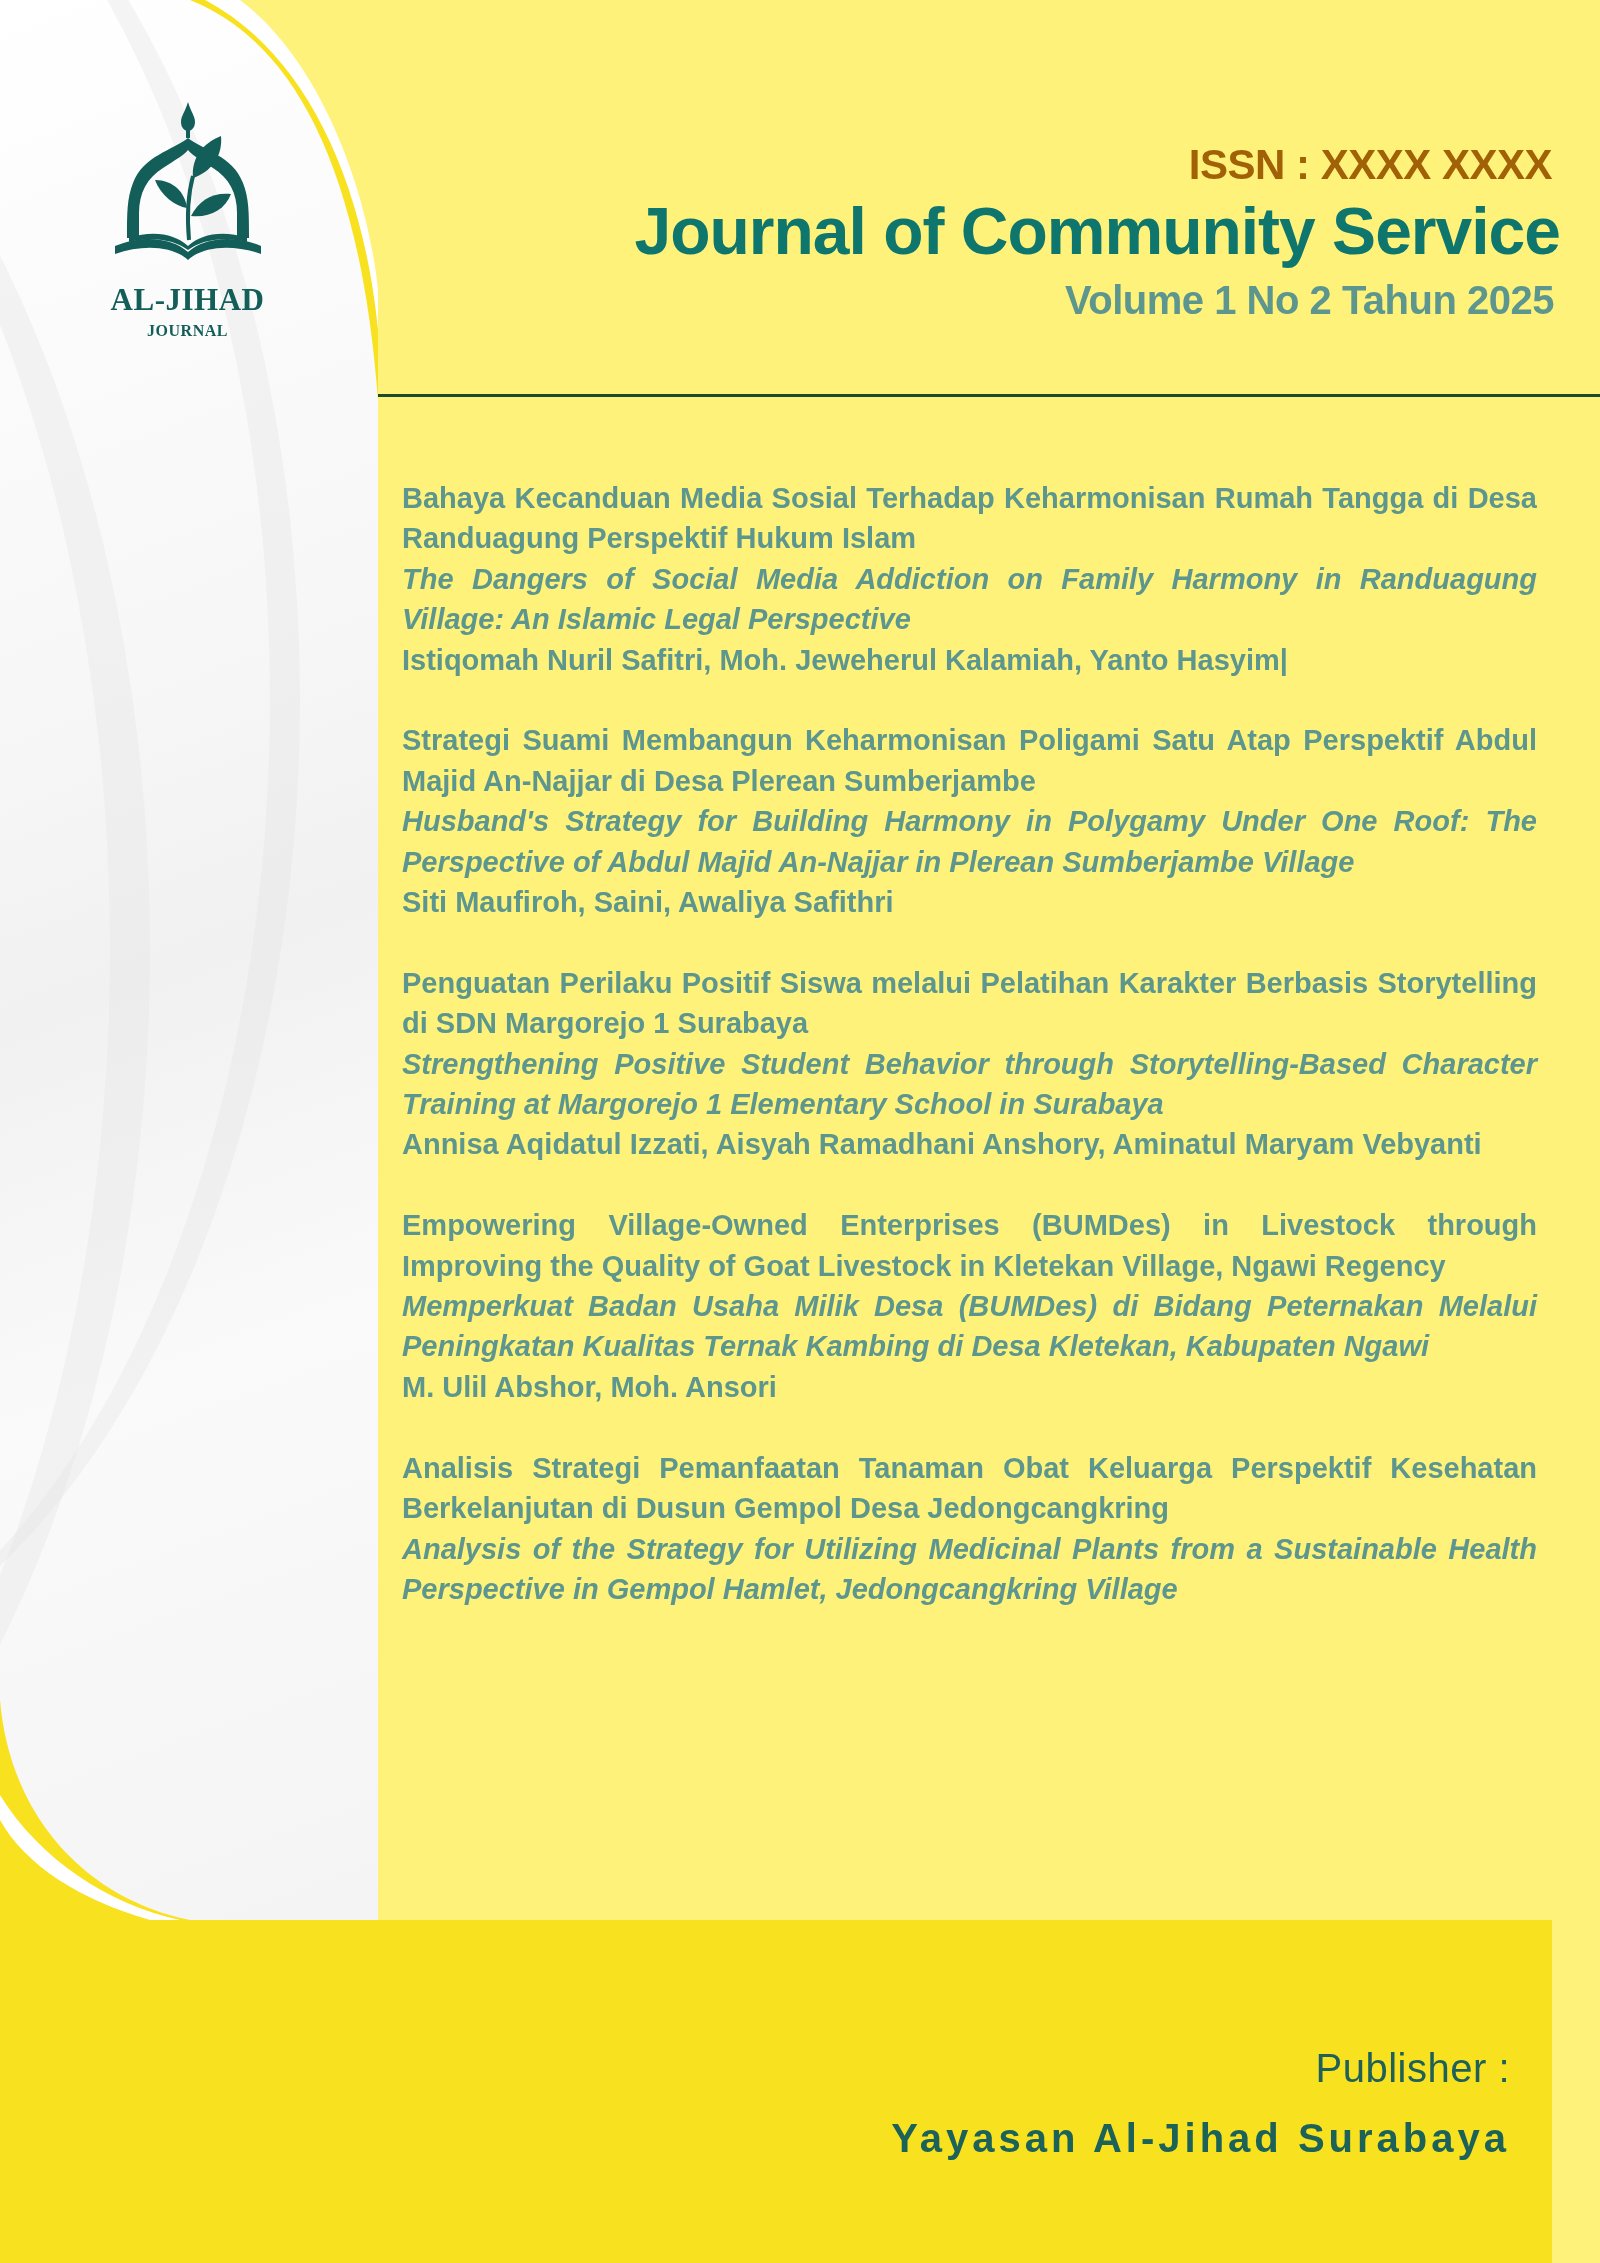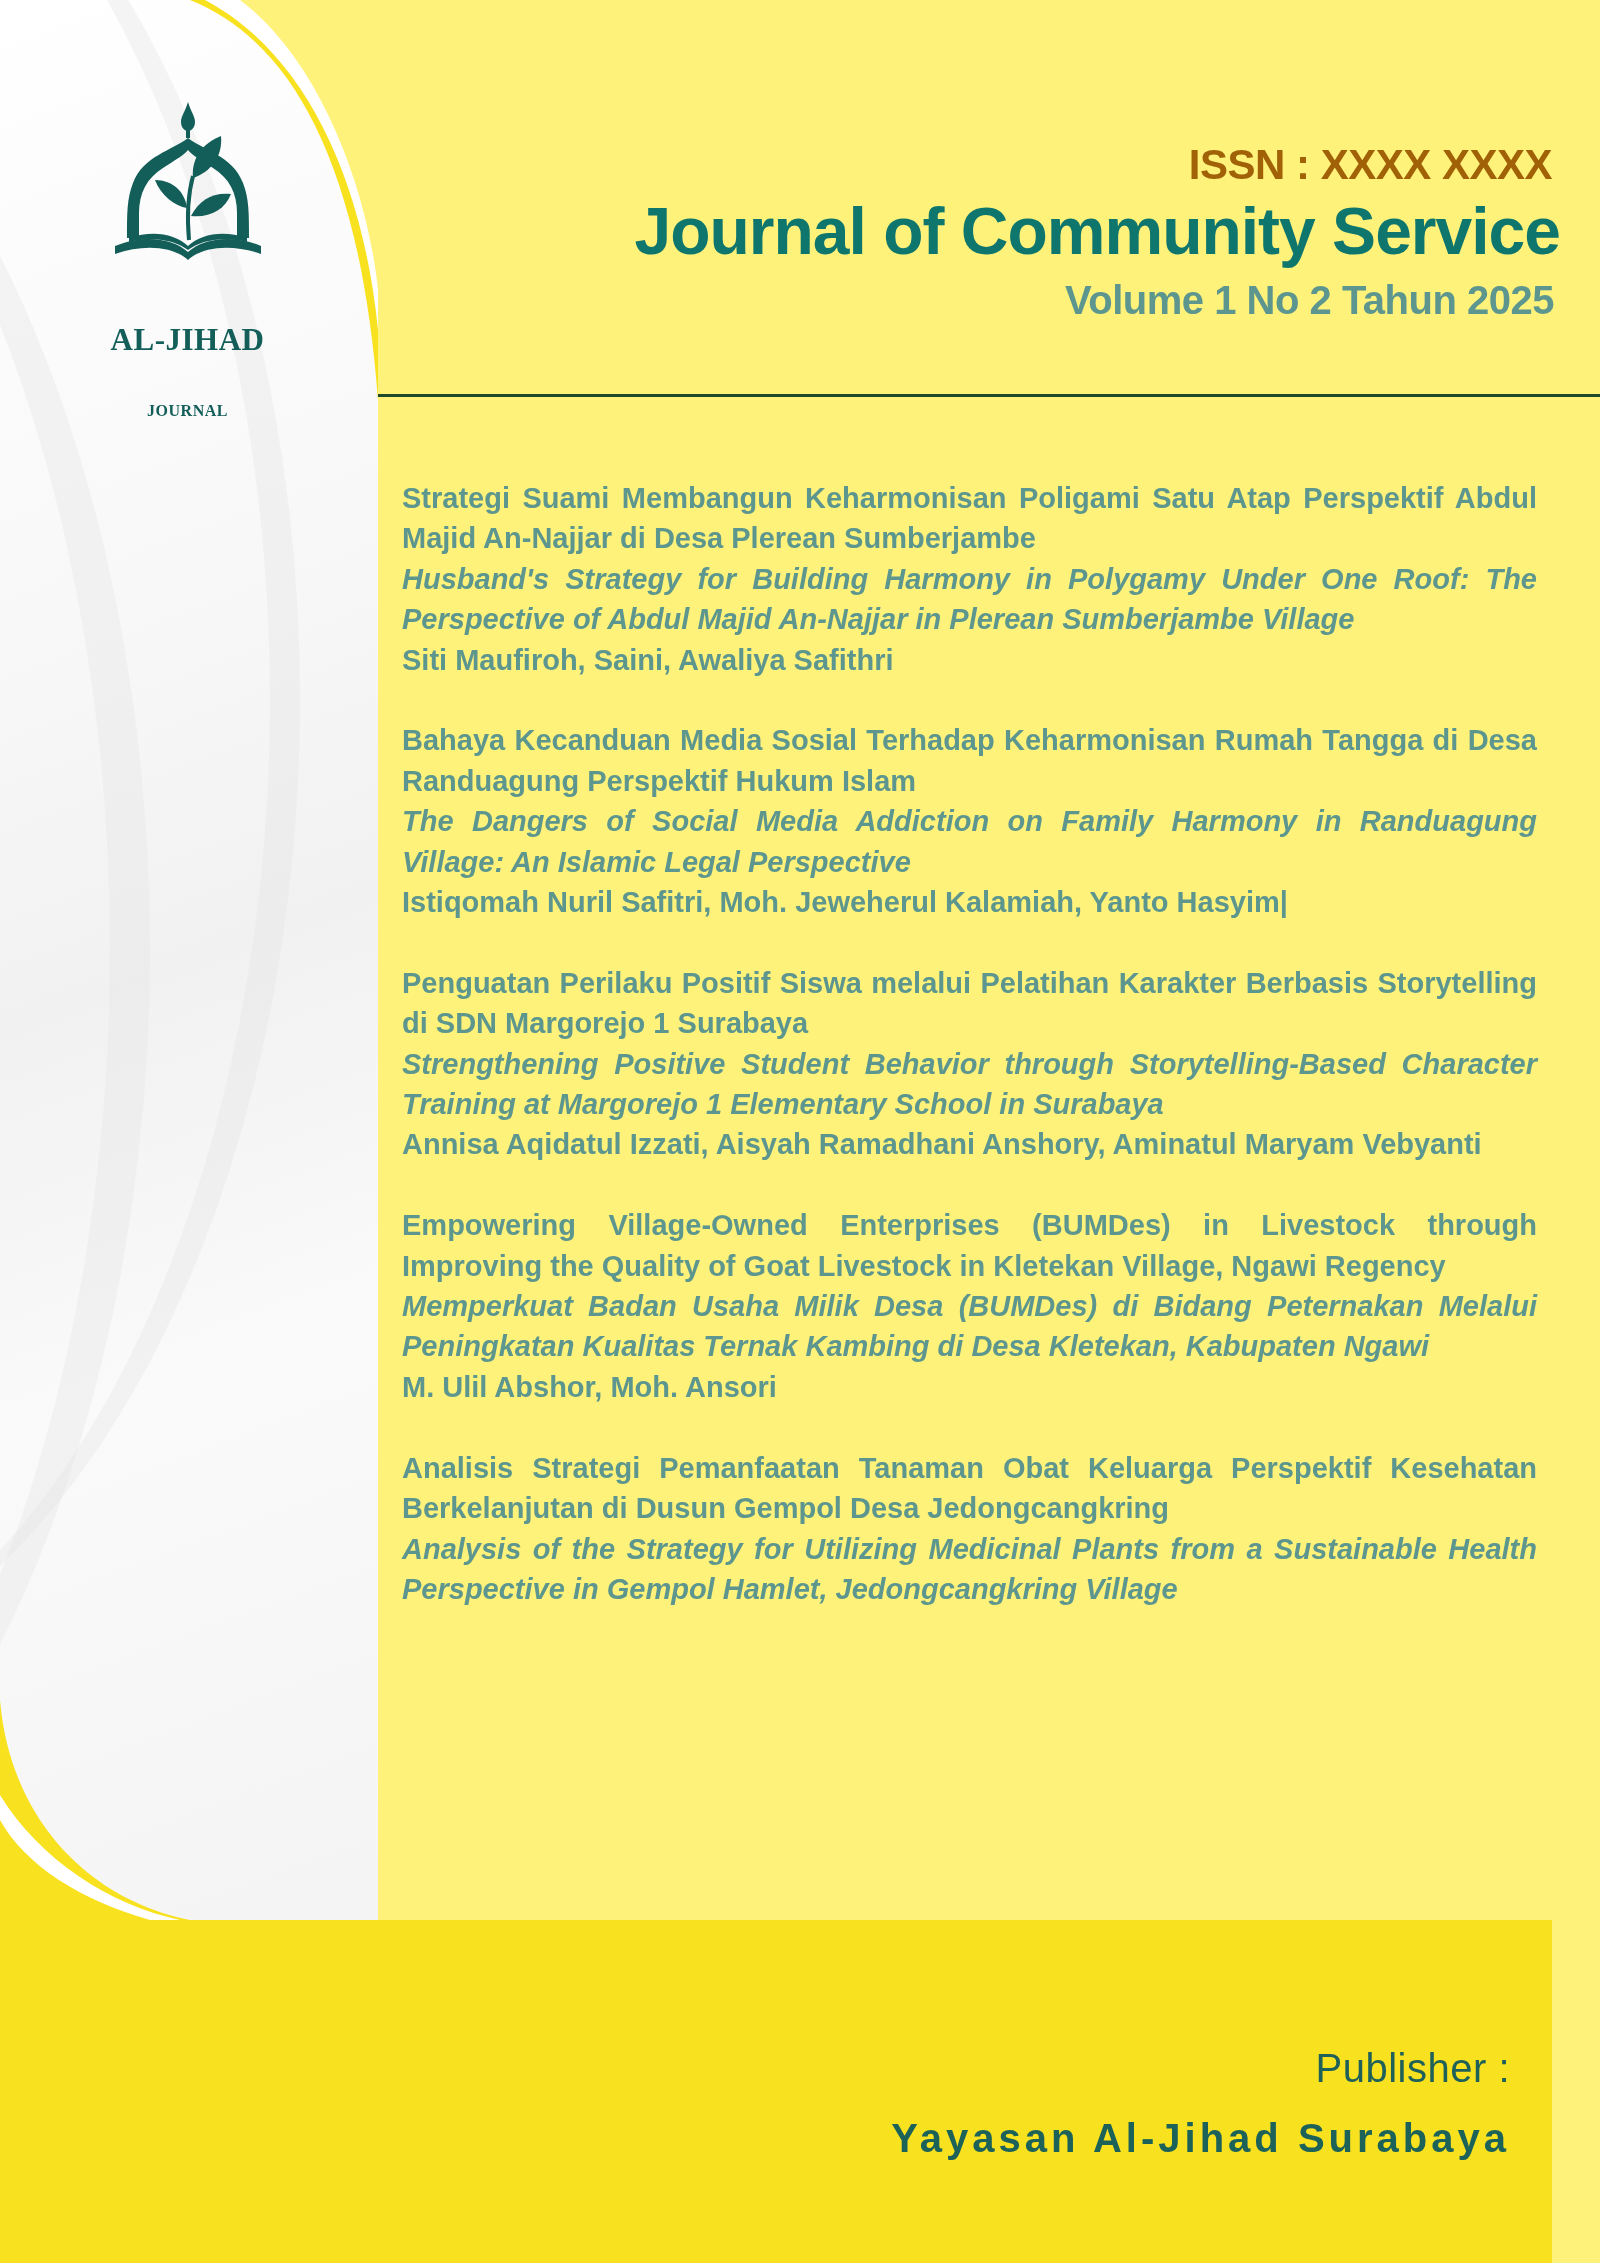--- a/index.html
+++ b/index.html
@@ -19,21 +19,21 @@
       border-right: 30px solid rgba(225,225,225,0.35);
     }
     .top-swoosh {
       position: absolute; left: 0; top: 0; width: 378px; height: 420px; pointer-events: none;
     }
     .bottom-swoosh {
       position: absolute; left: 0; top: 1700px; width: 378px; height: 220px; pointer-events: none;
     }
     .logo {
       position: absolute; left: 100px; top: 98px; width: 175px;
-      display: flex; flex-direction: column; align-items: center; gap: 40px;
+      display: flex; flex-direction: column; align-items: center;
     }
     .logo svg { width: 170px; height: 170px; }
     .logo-name {
       font-family: "Liberation Serif", serif; font-weight: bold;
       color: #135e58; font-size: 31px; margin-top: 14px; letter-spacing: 0.5px;
     }
     .logo-sub {
       font-family: "Liberation Serif", serif; font-weight: bold;
       color: #135e58; font-size: 16px; margin-top: 4px; letter-spacing: 0.5px;
     }
@@ -125,28 +125,28 @@
   <div class="header">
     <div class="issn">ISSN : XXXX XXXX</div>
     <div class="journal-title">Journal of Community Service</div>
     <div class="volume">Volume 1 No 2 Tahun 2025</div>
   </div>
 
   <div class="divider"></div>
 
   <div class="articles">
     <div class="article">
+      <div class="a-title">Bahaya Kecanduan Media Sosial Terhadap Keharmonisan Rumah Tangga di Desa Randuagung Perspektif Hukum Islam</div>
+      <div class="a-title-en">The Dangers of Social Media Addiction on Family Harmony in Randuagung Village: An Islamic Legal Perspective</div>
+      <div class="a-authors">Istiqomah Nuril Safitri, Moh. Jeweherul Kalamiah, Yanto Hasyim|</div>
+    </div>
+    <div class="article">
       <div class="a-title">Strategi Suami Membangun Keharmonisan Poligami Satu Atap Perspektif Abdul Majid An-Najjar di Desa Plerean Sumberjambe</div>
       <div class="a-title-en">Husband's Strategy for Building Harmony in Polygamy Under One Roof: The Perspective of Abdul Majid An-Najjar in Plerean Sumberjambe Village</div>
       <div class="a-authors">Siti Maufiroh, Saini, Awaliya Safithri</div>
-    </div>
-    <div class="article">
-      <div class="a-title">Bahaya Kecanduan Media Sosial Terhadap Keharmonisan Rumah Tangga di Desa Randuagung Perspektif Hukum Islam</div>
-      <div class="a-title-en">The Dangers of Social Media Addiction on Family Harmony in Randuagung Village: An Islamic Legal Perspective</div>
-      <div class="a-authors">Istiqomah Nuril Safitri, Moh. Jeweherul Kalamiah, Yanto Hasyim|</div>
     </div>
     <div class="article">
       <div class="a-title">Penguatan Perilaku Positif Siswa melalui Pelatihan Karakter Berbasis Storytelling di SDN Margorejo 1 Surabaya</div>
       <div class="a-title-en">Strengthening Positive Student Behavior through Storytelling-Based Character Training at Margorejo 1 Elementary School in Surabaya</div>
       <div class="a-authors">Annisa Aqidatul Izzati, Aisyah Ramadhani Anshory, Aminatul Maryam Vebyanti</div>
     </div>
     <div class="article">
       <div class="a-title">Empowering Village-Owned Enterprises (BUMDes) in Livestock through Improving the Quality of Goat Livestock in Kletekan Village, Ngawi Regency</div>
       <div class="a-title-en">Memperkuat Badan Usaha Milik Desa (BUMDes) di Bidang Peternakan Melalui Peningkatan Kualitas Ternak Kambing di Desa Kletekan, Kabupaten Ngawi</div>
       <div class="a-authors">M. Ulil Abshor, Moh. Ansori</div>

